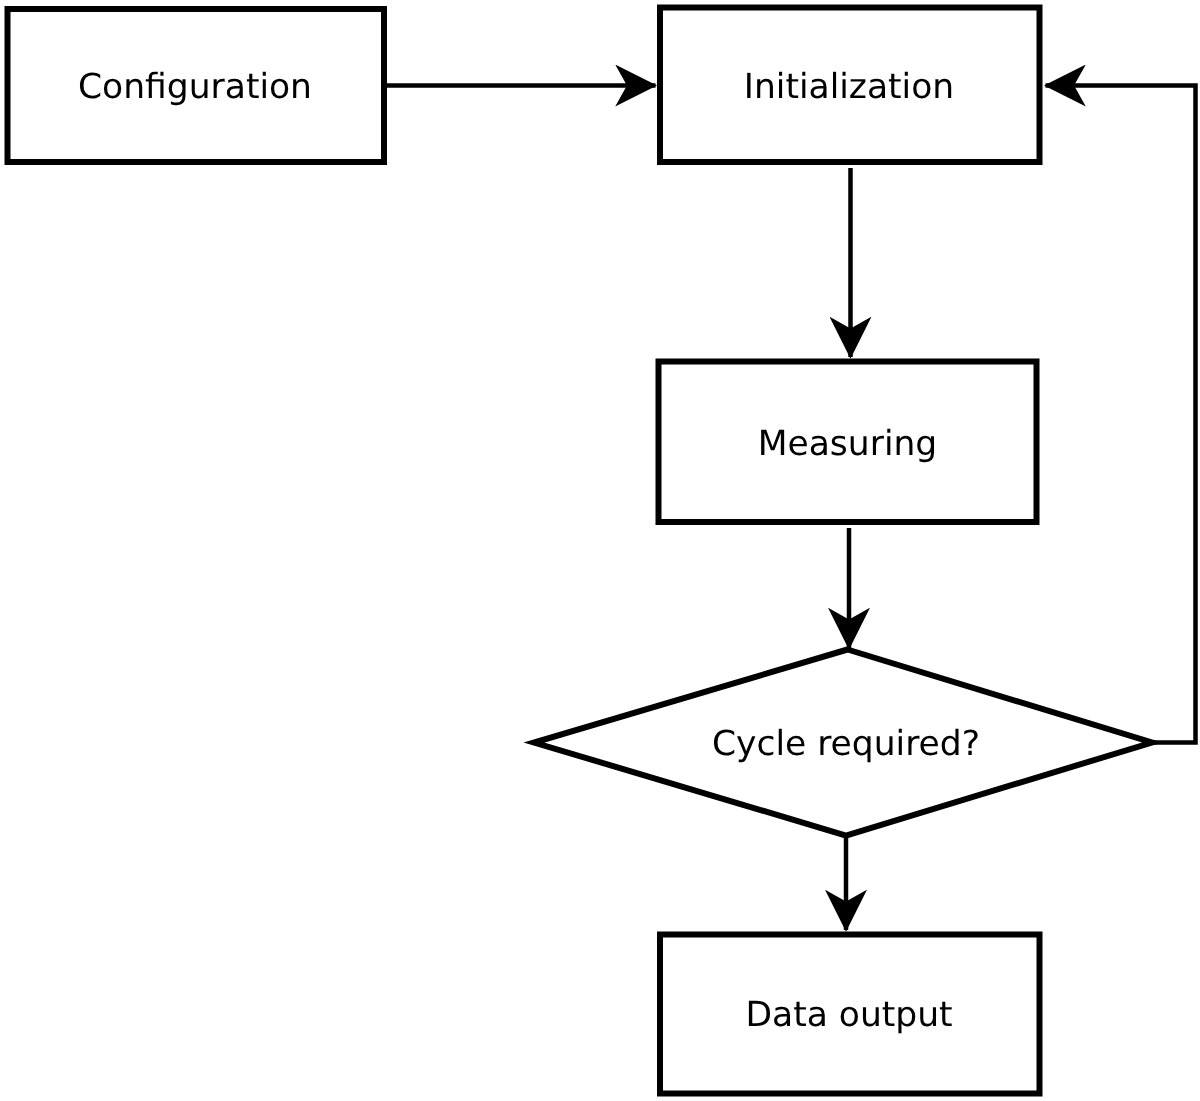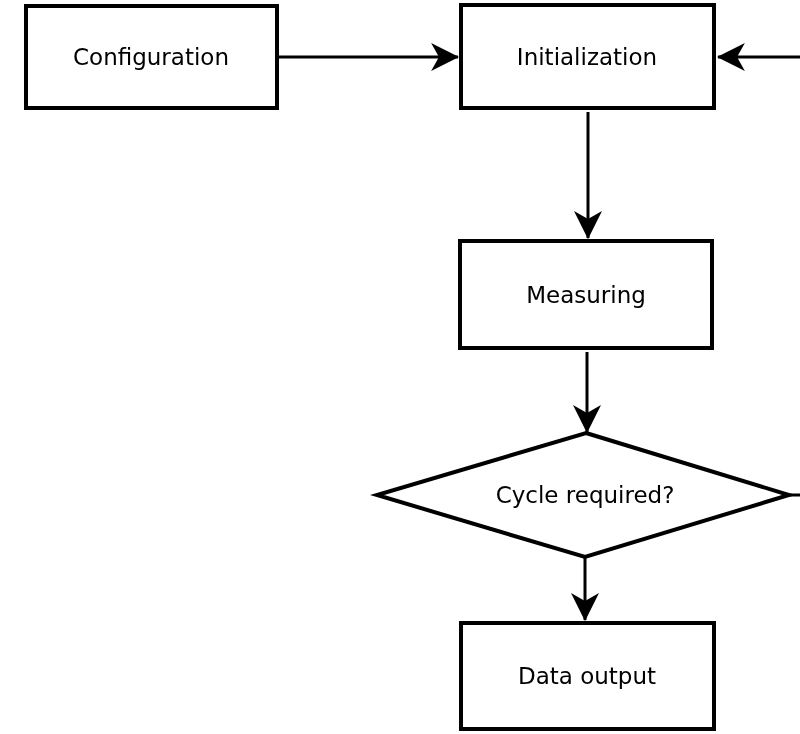--- a/index.html
+++ b/index.html
@@ -10,21 +10,20 @@
   }
   html, body {
     margin: 0;
     padding: 0;
     background: var(--background, #ffffff);
   }
   .canvas-wrap {
     width: 765px;
     height: 734px;
     background: var(--background, #ffffff);
-    padding-left: 21px;
   }
   .node-shape {
     fill: var(--node-fill, #ffffff);
     stroke: var(--stroke, #000000);
     stroke-width: 4;
   }
   .edge {
     fill: none;
     stroke: var(--stroke, #000000);
     stroke-width: 3;

